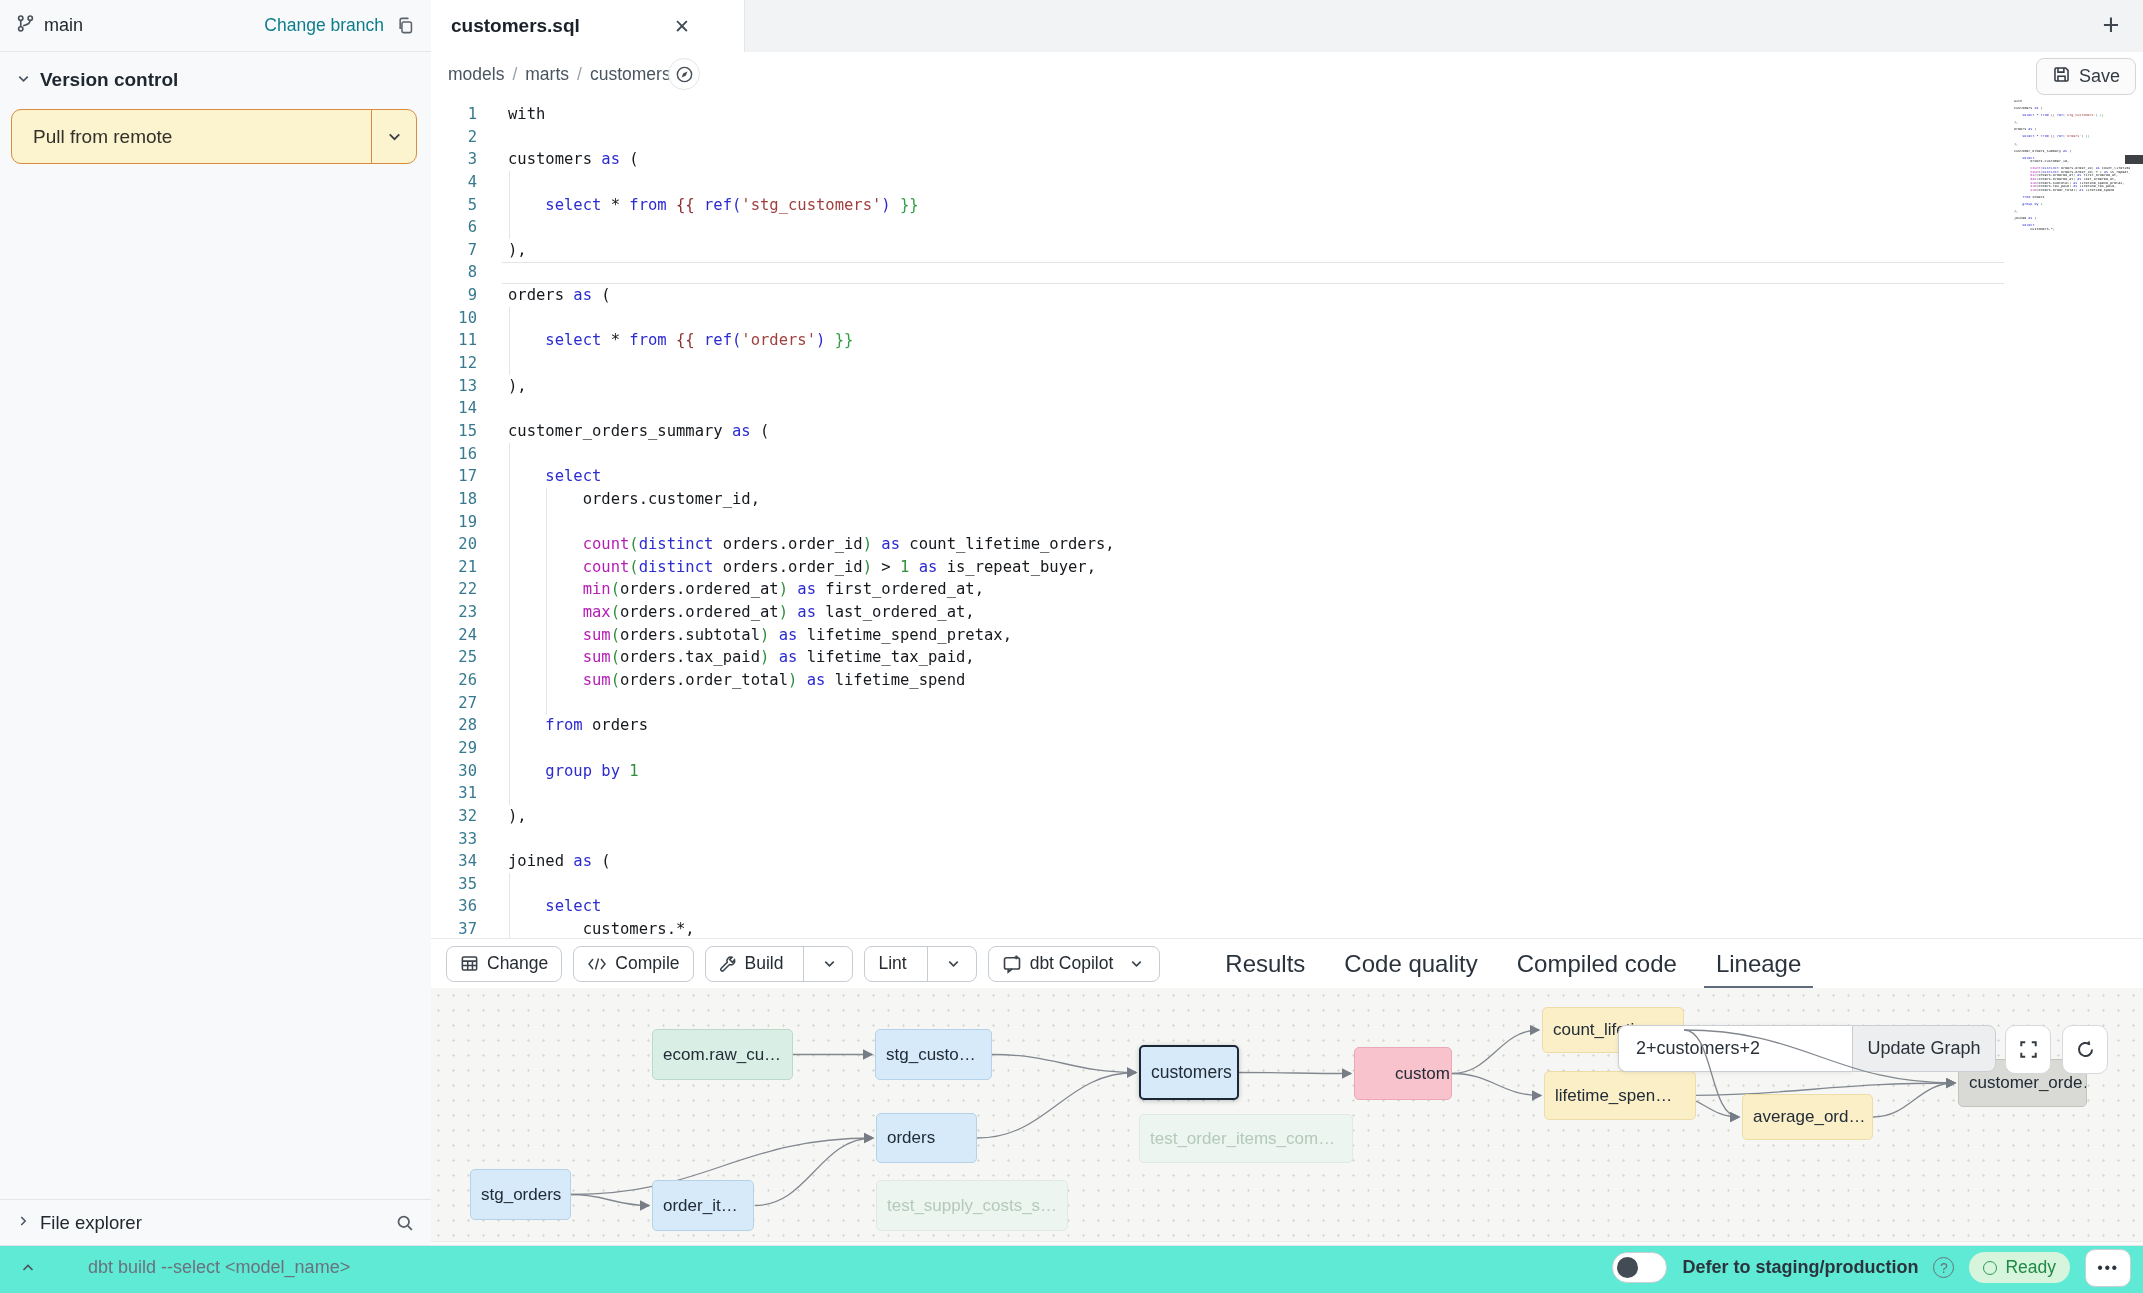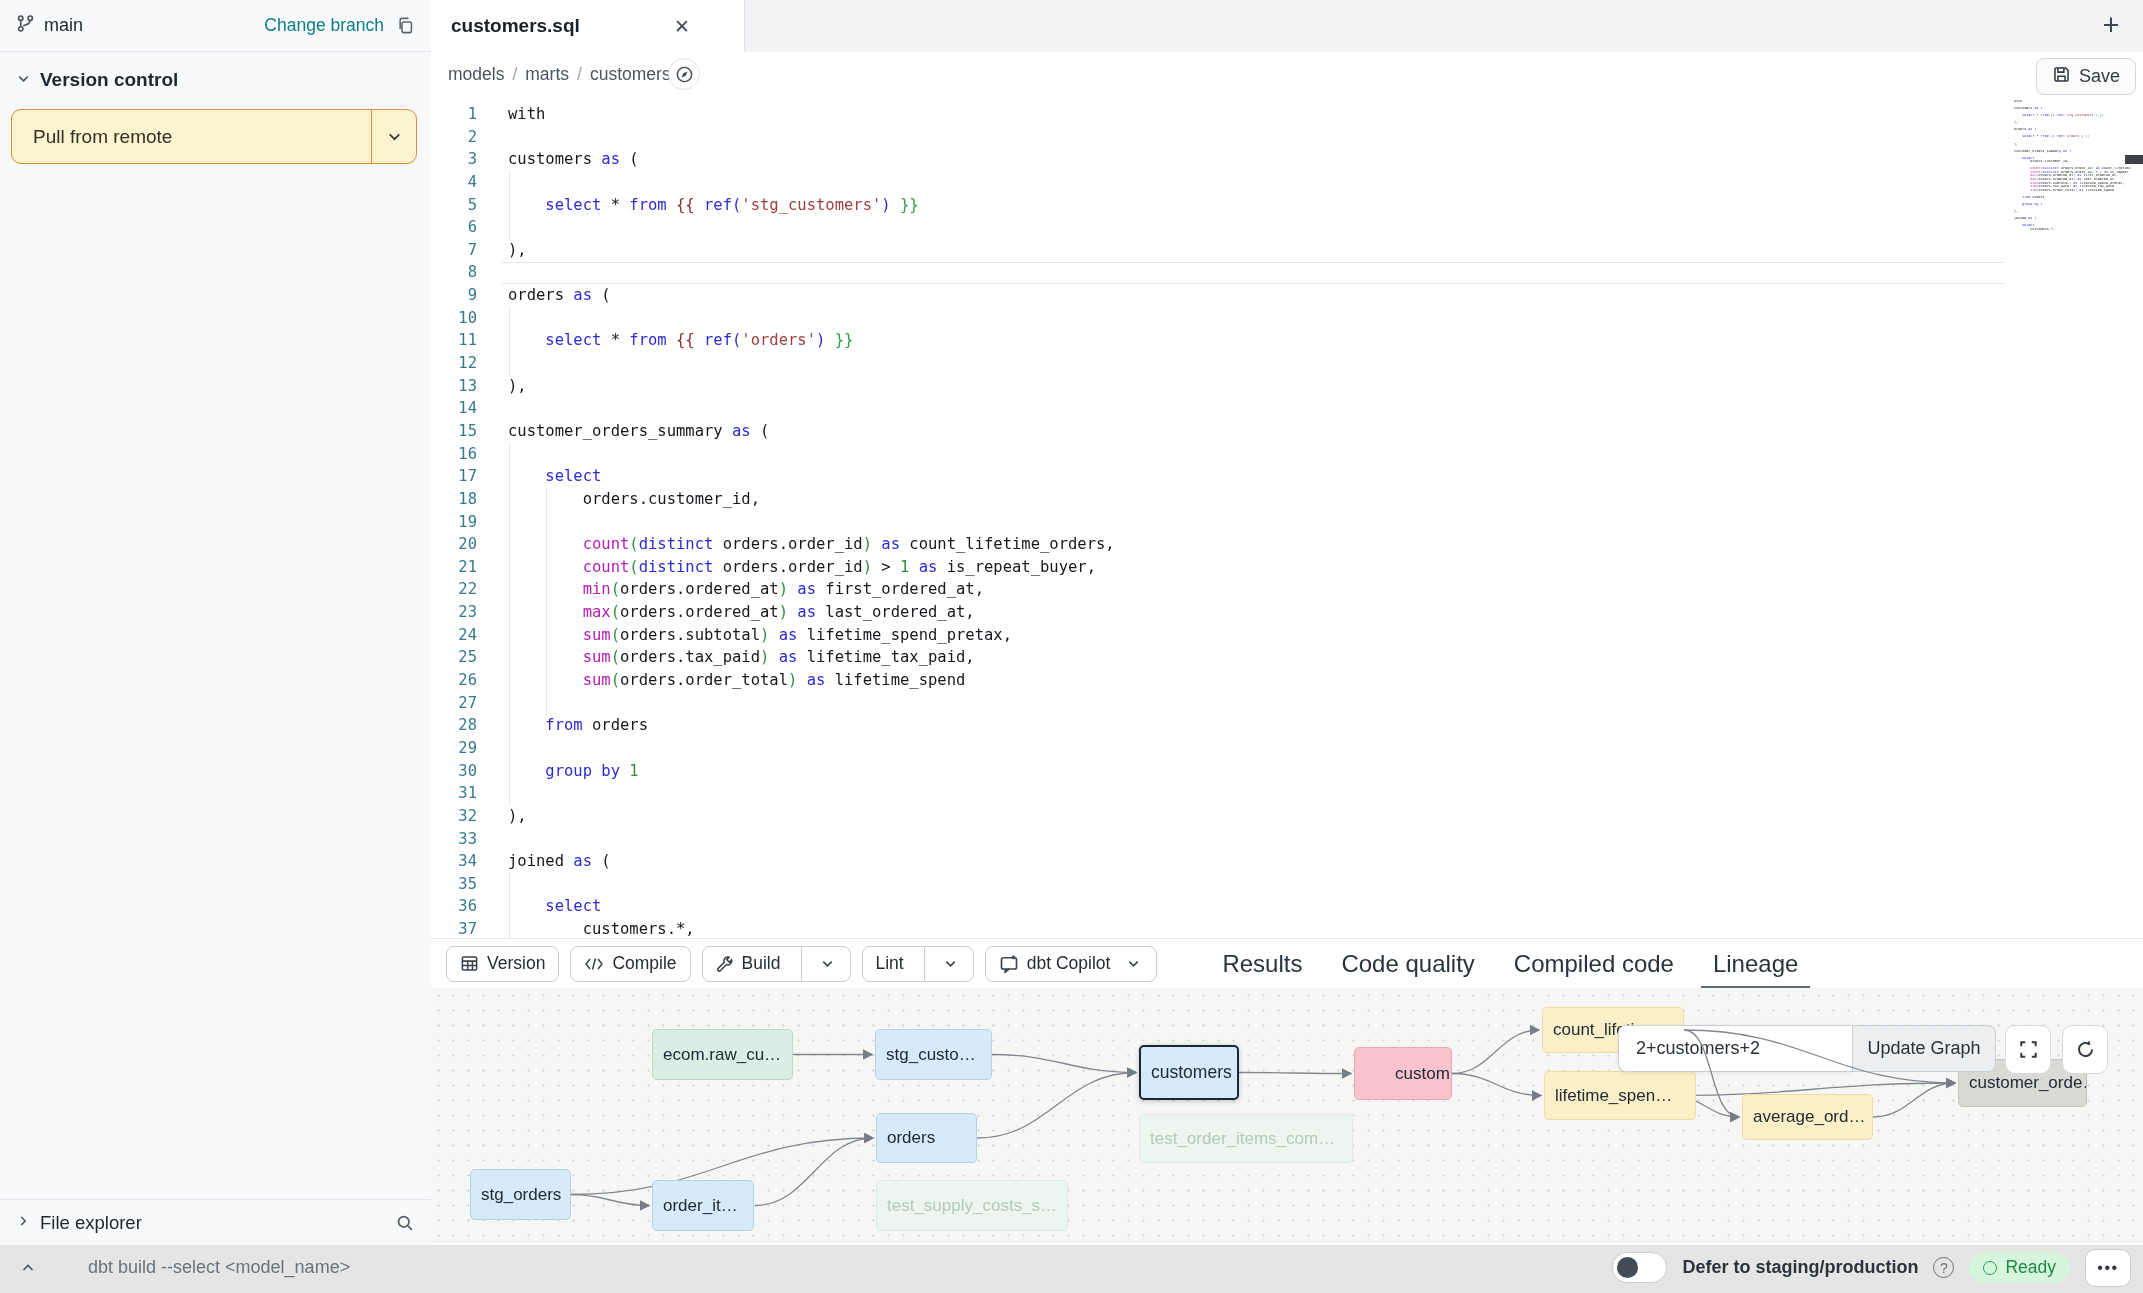--- a/index.html
+++ b/index.html
@@ -78,21 +78,21 @@
   .node.selected{border:2.5px solid #1b2735;box-shadow:0 1px 5px rgba(20,30,40,.25);font-size:17.5px;}
   #lineage-overlay{position:absolute;display:flex;}
   #selector-input{width:234px;height:47px;border:1px solid #c9ced4;border-right:none;border-radius:8px 0 0 8px;background:#fff;
       padding:0 17px;font-size:18px;color:#2a3138;font-family:"Liberation Sans",sans-serif;box-sizing:border-box;outline:none;box-shadow:0 1px 4px rgba(0,0,0,.08);}
   #update-graph{width:144px;height:47px;border:1px solid #c9ced4;border-radius:0 8px 8px 0;background:#eceef0;
       font-size:18px;color:#2a3138;display:flex;align-items:center;justify-content:center;cursor:pointer;box-sizing:border-box;}
   .canvas-btn{position:absolute;width:46px;height:49px;background:#fff;border:1px solid #d5d9dc;border-radius:10px;
       display:flex;align-items:center;justify-content:center;color:#333a42;cursor:pointer;box-sizing:border-box;}
 
   
-  #statusbar{left:0;top:1245px;width:2143px;height:48px;background:#e5e5e5;border-top:1px solid #e2e4e7;display:flex;align-items:center;box-sizing:border-box;padding:0 12px 4px 0;}
+  #statusbar{left:0;top:1245px;width:2143px;height:48px;background:#5eead4;border-top:1px solid #e2e4e7;display:flex;align-items:center;box-sizing:border-box;padding:0 12px 4px 0;}
   #cmd-collapse{width:56px;display:flex;justify-content:center;color:#4a525b;cursor:pointer;}
   #cmd-text{color:#6a727c;font-size:18px;margin-left:32px;}
   #sb-right{margin-left:auto;display:flex;align-items:center;gap:15px;}
   #defer-toggle{width:53px;height:29px;border:1px solid #c9ced3;border-radius:15px;background:#fff;position:relative;cursor:pointer;flex:none;}
   #defer-knob{position:absolute;left:4px;top:3.5px;width:21px;height:21px;border-radius:50%;background:#434b54;}
   #defer-label{font-weight:bold;font-size:18px;color:#2b333c;}
   #help-icon{width:21px;height:21px;border:1.4px solid #6a727c;border-radius:50%;color:#6a727c;font-size:14px;display:flex;align-items:center;justify-content:center;box-sizing:border-box;}
   #ready-badge{height:31px;padding:0 14px;border-radius:16px;background:#d7f4dc;color:#1f8a44;font-size:17.5px;display:flex;align-items:center;gap:8px;}
   #ready-dot{width:14px;height:14px;border:1.8px solid #2a9b53;border-radius:50%;box-sizing:border-box;}
   #more-btn{width:46px;height:38px;border:1px solid #c9ced3;border-radius:10px;background:#fff;display:flex;align-items:center;justify-content:center;color:#2b333c;font-size:16px;letter-spacing:1.5px;cursor:pointer;box-sizing:border-box;}
@@ -283,21 +283,21 @@
 
   <div id="toolbar" class="abs">
     <div id="tb-buttons" style="display:flex;">
         <div class="tb-btn">
           <span class="tb-icon">
             <svg width="19" height="19" viewBox="0 0 16 16" fill="none" stroke="#3a424b" stroke-width="1.3">
               <rect x="2" y="2.5" width="12" height="11" rx="1"></rect>
               <path d="M2 6h12 M2 9.7h12 M6.5 6v7.5 M10.5 6v7.5"></path>
             </svg>
           </span>
-          <span>Version</span>
+          <span>Change</span>
         </div>
         <div class="tb-btn">
           <span class="tb-icon">
             <svg width="20" height="16" viewBox="0 0 20 16" fill="none" stroke="#3a424b" stroke-width="1.5">
               <path d="M6 3L2 8l4 5 M14 3l4 5-4 5 M11.5 2.5l-3 11"></path>
             </svg>
           </span>
           <span>Compile</span>
         </div>
         <div class="tb-btn">

